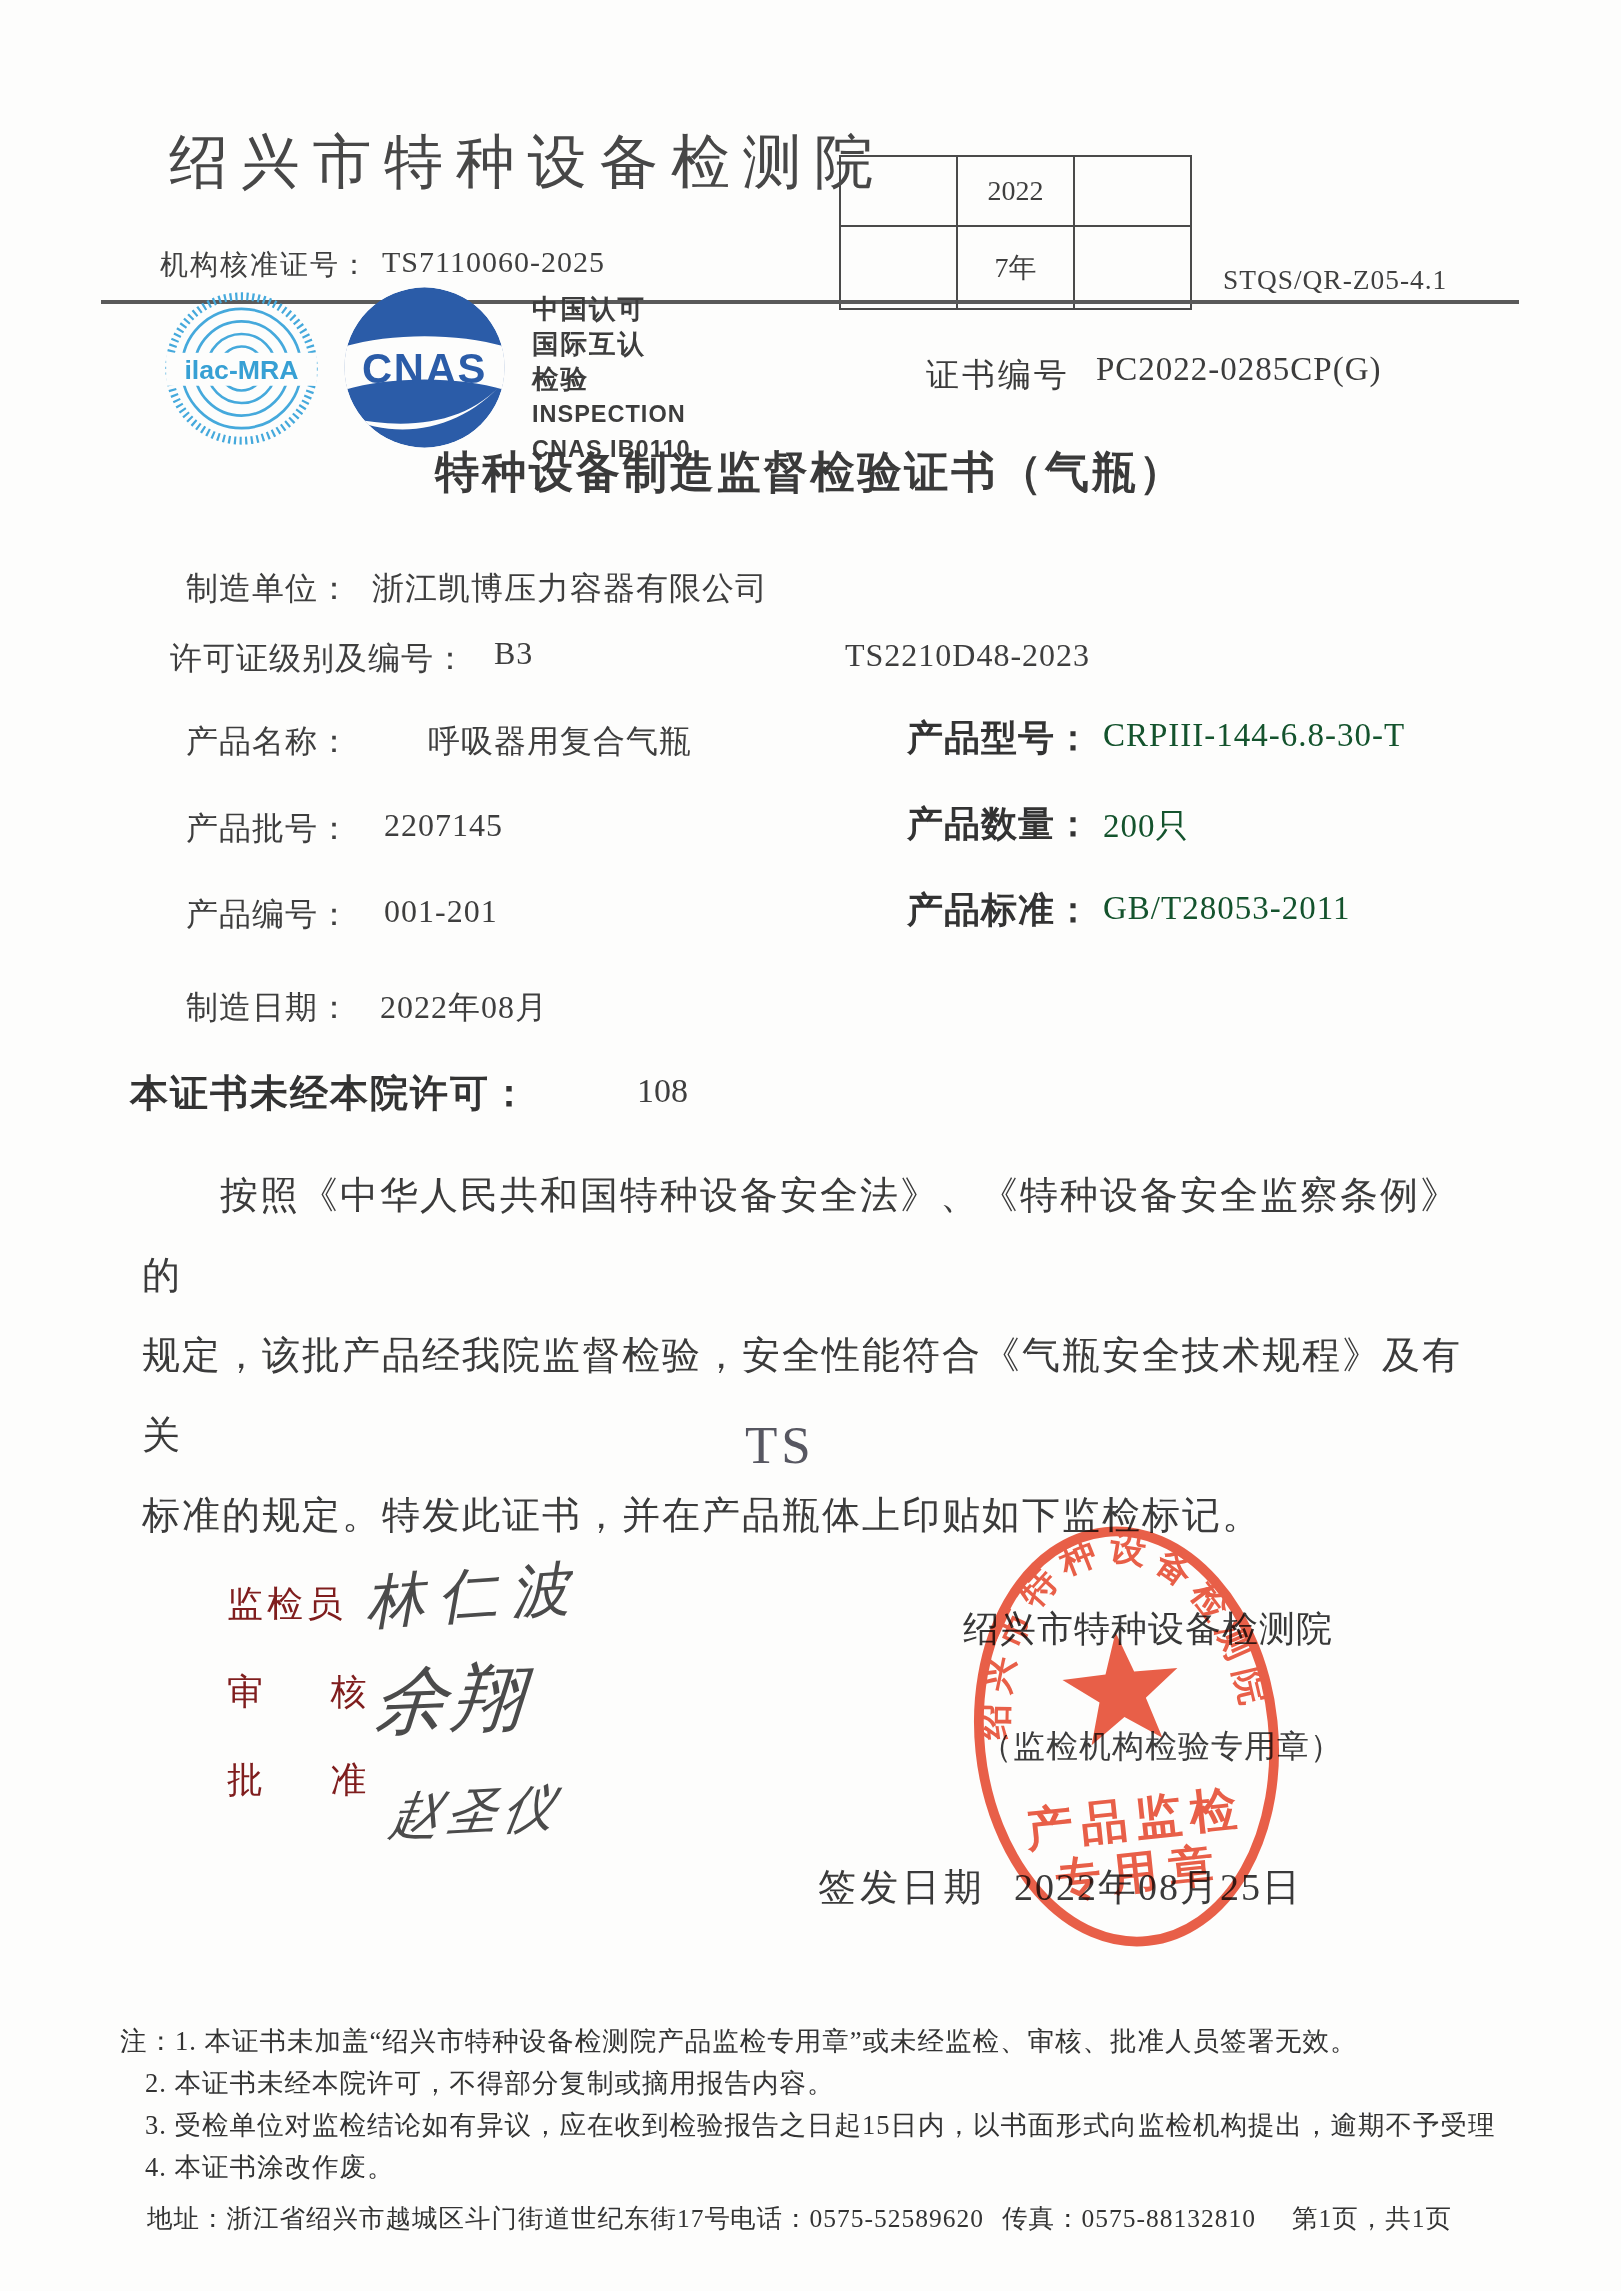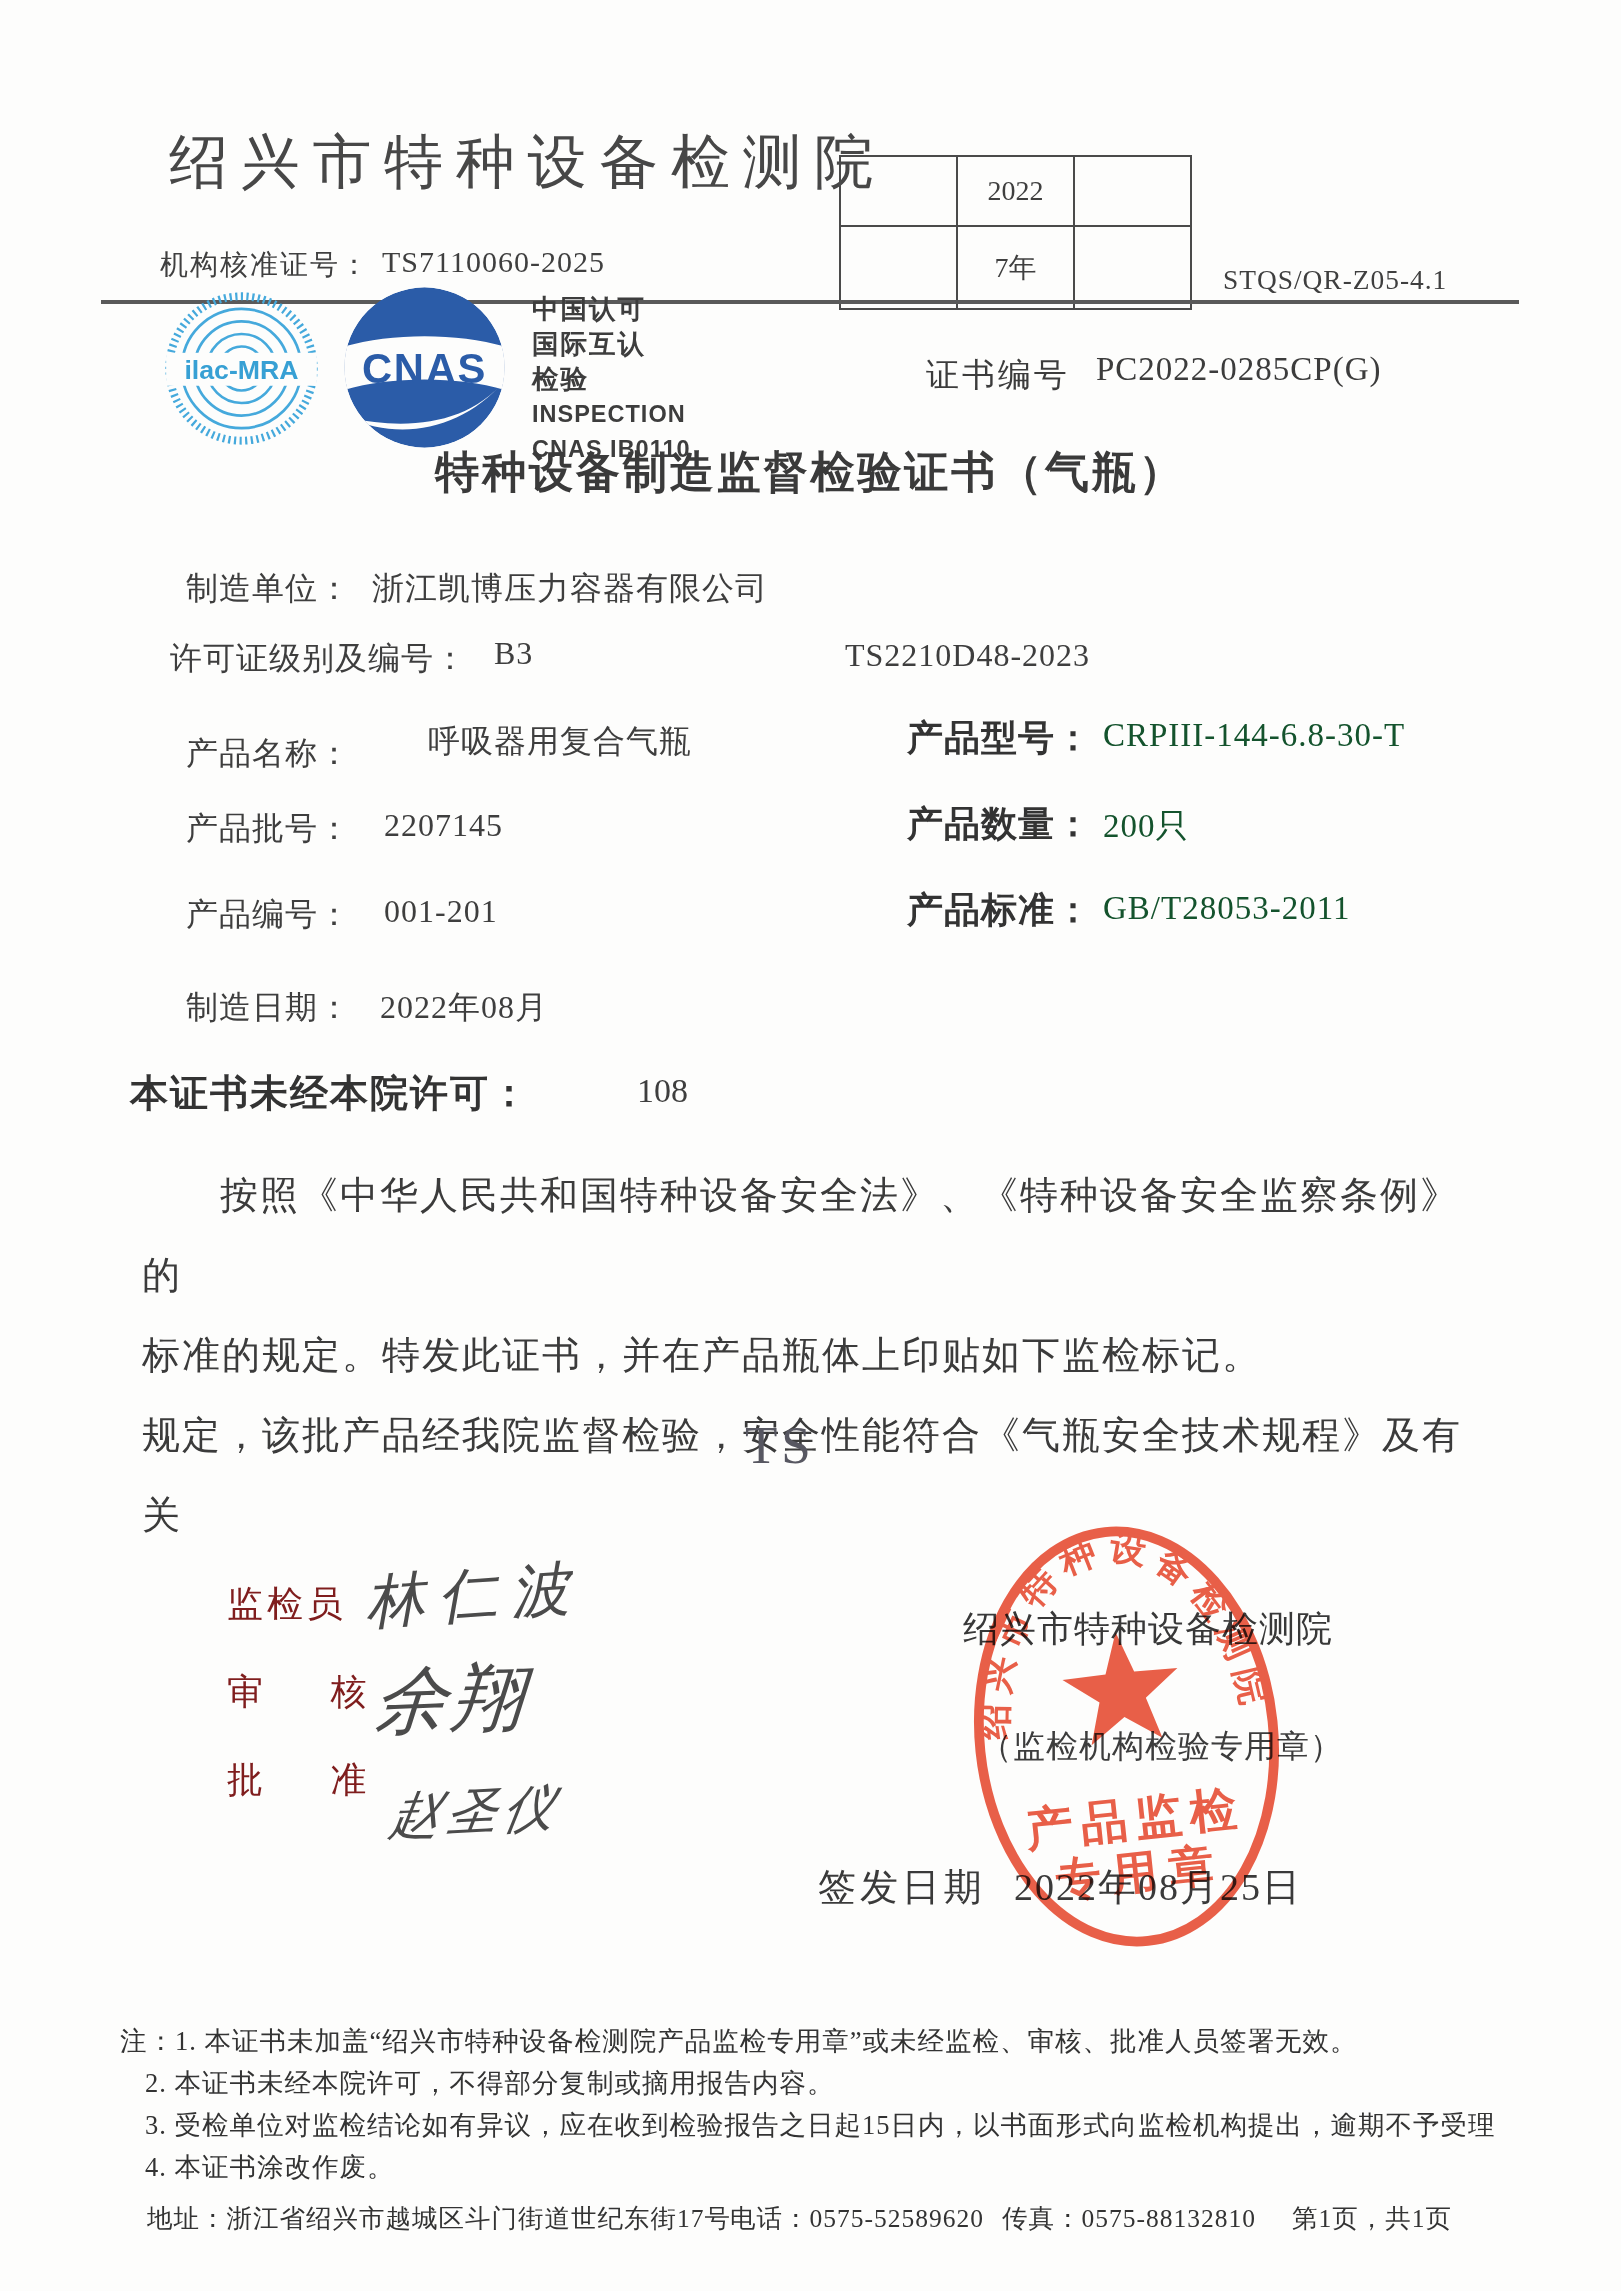--- a/index.html
+++ b/index.html
@@ -112,21 +112,21 @@
   <div class="abs cert-value">PC2022-0285CP(G)</div>
   <div class="abs main-title">特种设备制造监督检验证书（气瓶）</div>
 
   <div class="abs fl" style="left:186px;top:567px;">制造单位：</div>
   <div class="abs fv" style="left:372px;top:567px;">浙江凯博压力容器有限公司</div>
 
   <div class="abs fl" style="left:170px;top:637px;">许可证级别及编号：</div>
   <div class="abs fv" style="left:463px;top:635px;margin-left:31px;">B3</div>
   <div class="abs fv" style="left:845px;top:637px;">TS2210D48-2023</div>
 
-  <div class="abs fl" style="left:186px;top:720px;margin-top:12px;">产品名称：</div>
+  <div class="abs fl" style="left:186px;top:720px;">产品名称：</div>
   <div class="abs fv" style="left:428px;top:720px;">呼吸器用复合气瓶</div>
   <div class="abs frl" style="left:907px;top:714px;">产品型号：</div>
   <div class="abs frv" style="left:1103px;top:717px;">CRPIII-144-6.8-30-T</div>
 
   <div class="abs fl" style="left:186px;top:807px;">产品批号：</div>
   <div class="abs fv" style="left:384px;top:807px;">2207145</div>
   <div class="abs frl" style="left:907px;top:800px;">产品数量：</div>
   <div class="abs frv" style="left:1103px;top:804px;">200只</div>
 
   <div class="abs fl" style="left:186px;top:893px;">产品编号：</div>
@@ -135,22 +135,22 @@
   <div class="abs frv" style="left:1103px;top:890px;">GB/T28053-2011</div>
 
   <div class="abs fl" style="left:186px;top:986px;">制造日期：</div>
   <div class="abs fv" style="left:380px;top:986px;">2022年08月</div>
 
   <div class="abs excl-label">本证书未经本院许可：</div>
   <div class="abs excl-value">108</div>
 
   <div class="abs body-par">
     <div class="l1">按照《中华人民共和国特种设备安全法》、《特种设备安全监察条例》的</div>
+    <div>规定，该批产品经我院监督检验，安全性能符合《气瓶安全技术规程》及有关</div>
     <div>标准的规定。特发此证书，并在产品瓶体上印贴如下监检标记。</div>
-    <div>规定，该批产品经我院监督检验，安全性能符合《气瓶安全技术规程》及有关</div>
   </div>
 
   <div class="abs ts-mark">TS</div>
 
   <div class="abs sig-label" style="left:227px;top:1580px;">监检员</div>
   <div class="abs handwriting" style="left:365px;top:1556px;font-size:59px;letter-spacing:13.7px;transform:rotate(-4deg);">林仁波</div>
 
   <div class="abs sig-label" style="left:227px;top:1668px;letter-spacing:15.7px;">审　核</div>
   <div class="abs handwriting" style="left:374px;top:1651px;font-size:73px;letter-spacing:3.9px;transform:rotate(-2deg) skewX(-6deg);">余翔</div>
 

